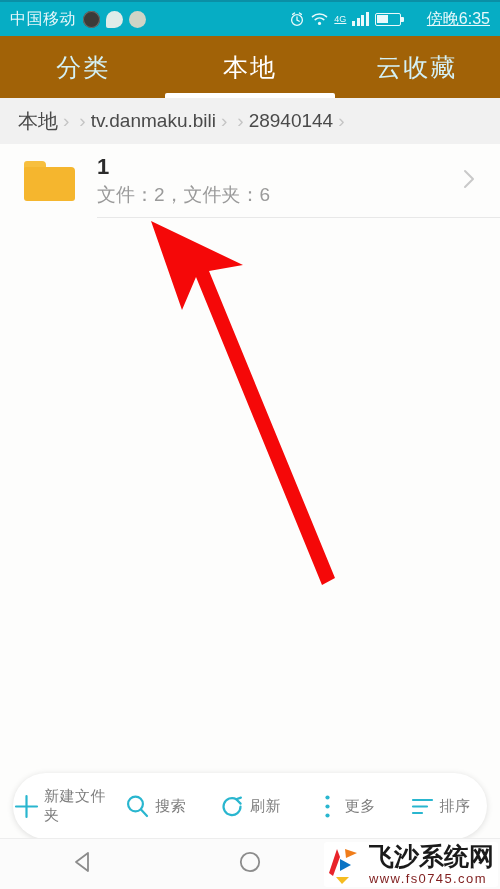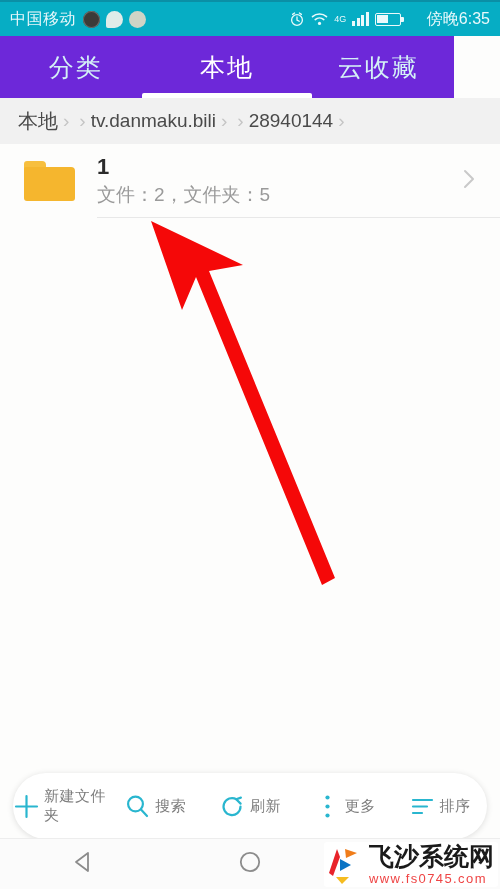--- a/index.html
+++ b/index.html
@@ -50,20 +50,21 @@
   .notif-dot.n1 { background: #3c3b38; box-shadow: inset 0 0 0 1px #6d6c68; }
   .notif-dot.n2 { background: #dfece9; border-radius: 50% 50% 50% 12%; }
   .notif-dot.n3 { background: #cfd4c6; }
   #status-right {
     margin-left: auto;
     display: flex;
     align-items: center;
     gap: 6px;
     color: #eaf9fb;
     font-size: 16px;
+    text-decoration: underline;
   }
   .sicon { display: inline-block; line-height: 0; }
   #clock-text { letter-spacing: 0; margin-left: 20px; font-size: 16px; }
 
   
   .bars { display: flex; align-items: flex-end; gap: 1.5px; height: 14px; }
   .bars i { display: block; width: 3px; background: #eaf9fb; }
   .bars i:nth-child(1){ height: 5px; }
   .bars i:nth-child(2){ height: 8px; }
   .bars i:nth-child(3){ height: 11px; }
@@ -91,23 +92,23 @@
     left: 1.4px; top: 1.4px; bottom: 1.4px;
     width: 11px;
     background: #eaf9fb;
     display: block;
   }
 
   
   #tab-bar {
     position: absolute;
     top: 36px; left: 0;
-    width: 454px;
+    width: 500px;
     height: 62px;
-    background: #6d28d9;
+    background: #a16207;
     display: flex;
   }
   .tab {
     flex: 1;
     display: flex;
     align-items: center;
     justify-content: center;
     position: relative;
     color: #d4f1f6;
     font-size: 25px;
@@ -295,21 +296,21 @@
   #wm-logo { width: 36px; height: 40px; flex: 0 0 auto; }
   #wm-text { display: flex; flex-direction: column; line-height: 1; }
   #wm-title {
     font-size: 25px;
     font-weight: bold;
     color: #1a1a1a;
     letter-spacing: 0px;
   }
   #wm-url {
     font-size: 13px;
-    color: #ef4444;
+    color: #7f1d1d;
     letter-spacing: 1.4px;
     margin-top: 3px;
   }
 </style>
 </head>
 <body>
 
 <div id="phone">
 
   <div id="status-bar">
@@ -374,21 +375,21 @@
   </div>
 
   <div id="file-list">
     <div class="file-row">
       <div class="folder-icon">
         <span class="tab-top"></span>
         <span class="body"></span>
       </div>
       <div class="file-text">
         <div class="file-name">1</div>
-        <div class="file-meta">文件：2，文件夹：5</div>
+        <div class="file-meta">文件：2，文件夹：6</div>
       </div>
       <div class="row-chevron">
         <svg width="17" height="28" viewBox="0 0 17 28">
           <path d="M4 6 L12 14 L4 22" fill="none" stroke="#c9c9c9" stroke-width="2" stroke-linecap="round" stroke-linejoin="round"></path>
         </svg>
       </div>
       <div class="row-divider"></div>
     </div>
   </div>
 

